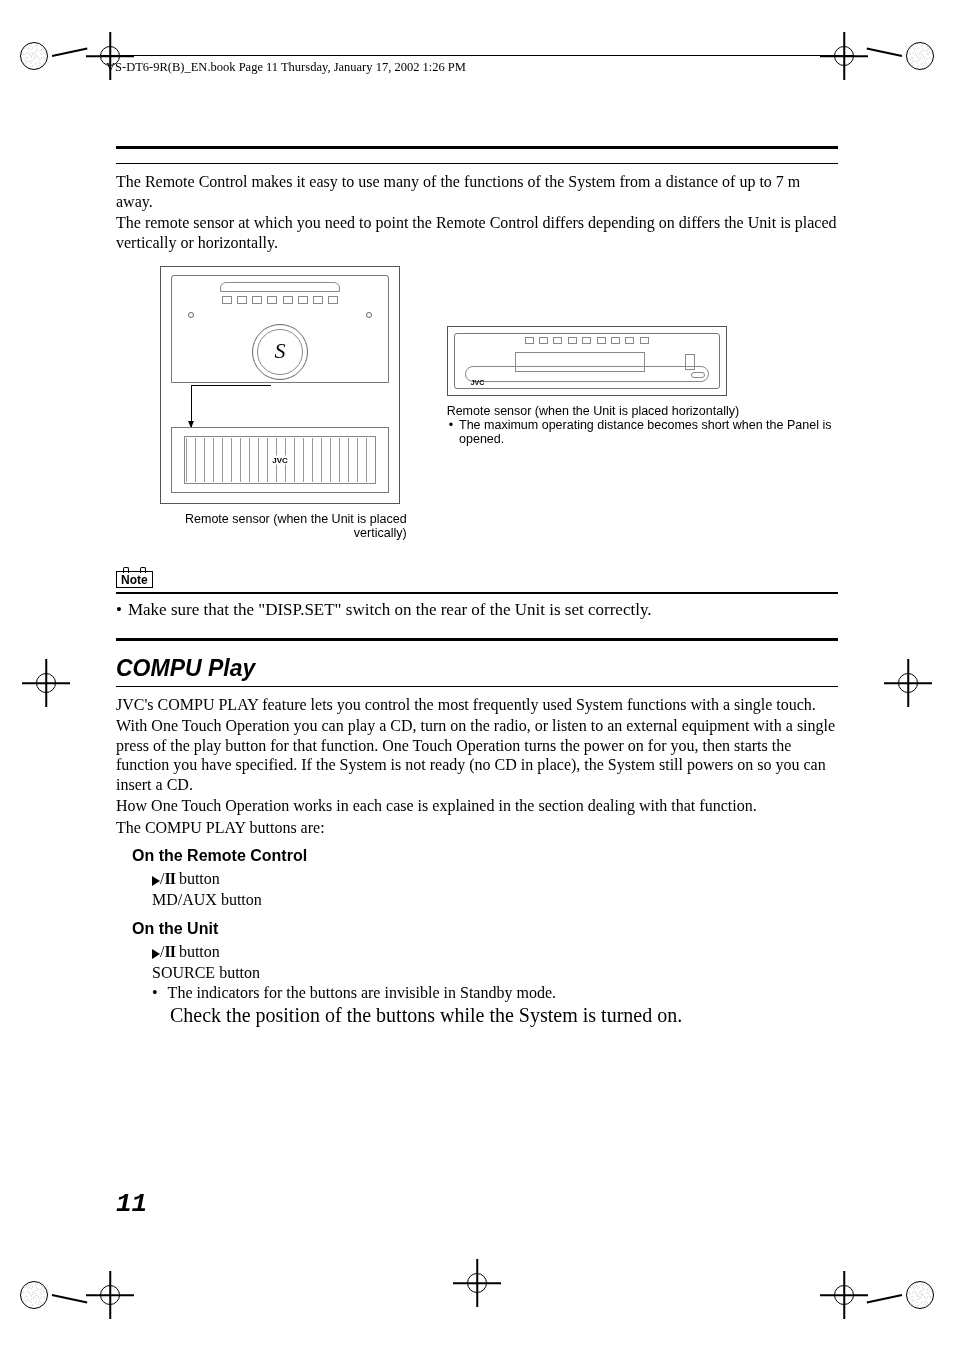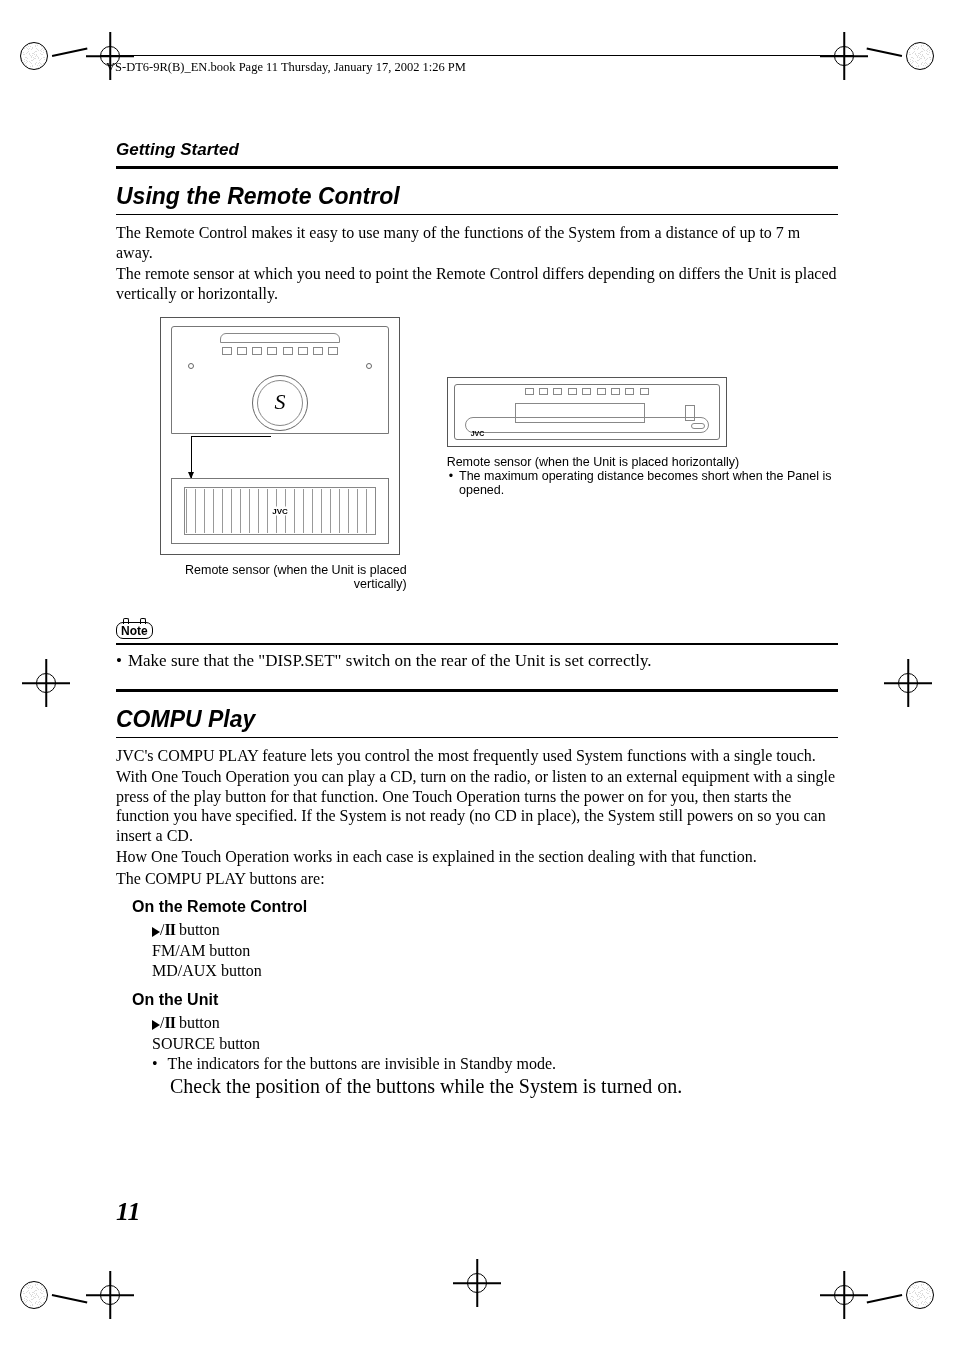--- a/index.html
+++ b/index.html
@@ -108,21 +108,21 @@
     font-family: Arial, Helvetica, sans-serif;
     font-size: 12.5px;
     margin-left: 0px;
     display: flex;
   }
   .bullet-small .dot { margin: 0 6px 0 2px; }
   
   .note-row { margin-top: 30px; }
   .note-icon {
     display: inline-block;
-    border: 1.2px solid #000; border-radius: 7px;
+    border: 1.2px solid #000; border-radius: 0;
     padding: 1px 4px 0;
     font-family: Arial, sans-serif; font-weight: bold; font-size: 12px;
     position: relative;
   }
   .note-icon::before, .note-icon::after {
     content: ""; position: absolute; top: -5px; width: 4px; height: 5px;
     border: 1px solid #000; border-bottom: none; border-radius: 2px 2px 0 0;
   }
   .note-icon::before { left: 6px; }
   .note-icon::after  { right: 6px; }
@@ -148,22 +148,22 @@
     border-bottom: 5px solid transparent;
     border-left: 8px solid #000;
     vertical-align: -1px;
   }
   .pause { font-weight: bold; letter-spacing: -1px; }
   .unit-bullet { display: flex; margin-left: 36px; font-size: 16px; line-height: 1.25; }
   .unit-bullet .dot { margin-right: 10px; }
   .unit-sub { margin-left: 54px; font-size: 20px; line-height: 1.25; }
   .page-number {
     position: absolute;
-    left: 116px; bottom: 124px;
-    font-family: Liberation Serif, serif;
+    left: 116px; bottom: 132px;
+    font-family: Liberation Mono, monospace;
     font-weight: 900; font-style: italic;
     font-size: 26px;
   }
   
   .fv-top { position:absolute; left:10px; right:10px; top:8px; height:108px;
     border:1px solid #777; border-radius:3px 3px 0 0; }
   .fv-top .ridge { position:absolute; left:48px; right:48px; top:6px; height:10px;
     border:1px solid #888; border-radius:6px 6px 0 0;}
   .fv-top .slots { position:absolute; left:50px; right:50px; top:20px; height:8px;
     display:flex; justify-content:space-between;}
@@ -244,24 +244,22 @@
   <div class="crop-center">
       <div class="ring"></div>
     </div>
 </div>
 
 <div class="top-rule"></div>
 <div class="header-row">VS-DT6-9R(B)_EN.book  Page 11  Thursday, January 17, 2002  1:26 PM</div>
 
 <div class="page">
 
-  <div class="section-label">Getting Started</div>
   <div class="rule-heavy"></div>
 
-  <div class="h2">Using the Remote Control</div>
   <div class="rule-thin"></div>
 
   <div class="para">The Remote Control makes it easy to use many of the functions of the System from a distance of up to 7 m away.</div>
   <div class="para">The remote sensor at which you need to point the Remote Control differs depending on differs the Unit is placed vertically or horizontally.</div>
 
   <div class="figs">
     <div class="fig-col">
       <div class="fig-box-v">
         <div class="fv-top">
           <div class="ridge"></div>
@@ -337,21 +335,20 @@
   <div class="para">JVC's COMPU PLAY feature lets you control the most frequently used System functions with a single touch.</div>
   <div class="para">With One Touch Operation you can play a CD, turn on the radio, or listen to an external equipment with a single press of the play button for that function. One Touch Operation turns the power on for you, then starts the function you have specified. If the System is not ready (no CD in place), the System still powers on so you can insert a CD.</div>
   <div class="para">How One Touch Operation works in each case is explained in the section dealing with that function.</div>
   <div class="para">The COMPU PLAY buttons are:</div>
 
   <div class="sub-h">On the Remote Control</div>
   <div class="indent-list">
     <div>
       <span class="play-glyph"><span class="tri"></span></span>/<span class="pause">II</span><span> button</span>
     </div>
-    <div>FM/AM button</div>
     <div>MD/AUX button</div>
   </div>
 
   <div class="sub-h">On the Unit</div>
   <div class="indent-list">
     <div>
       <span class="play-glyph"><span class="tri"></span></span>/<span class="pause">II</span><span> button</span>
     </div>
     <div>SOURCE button</div>
   </div>

